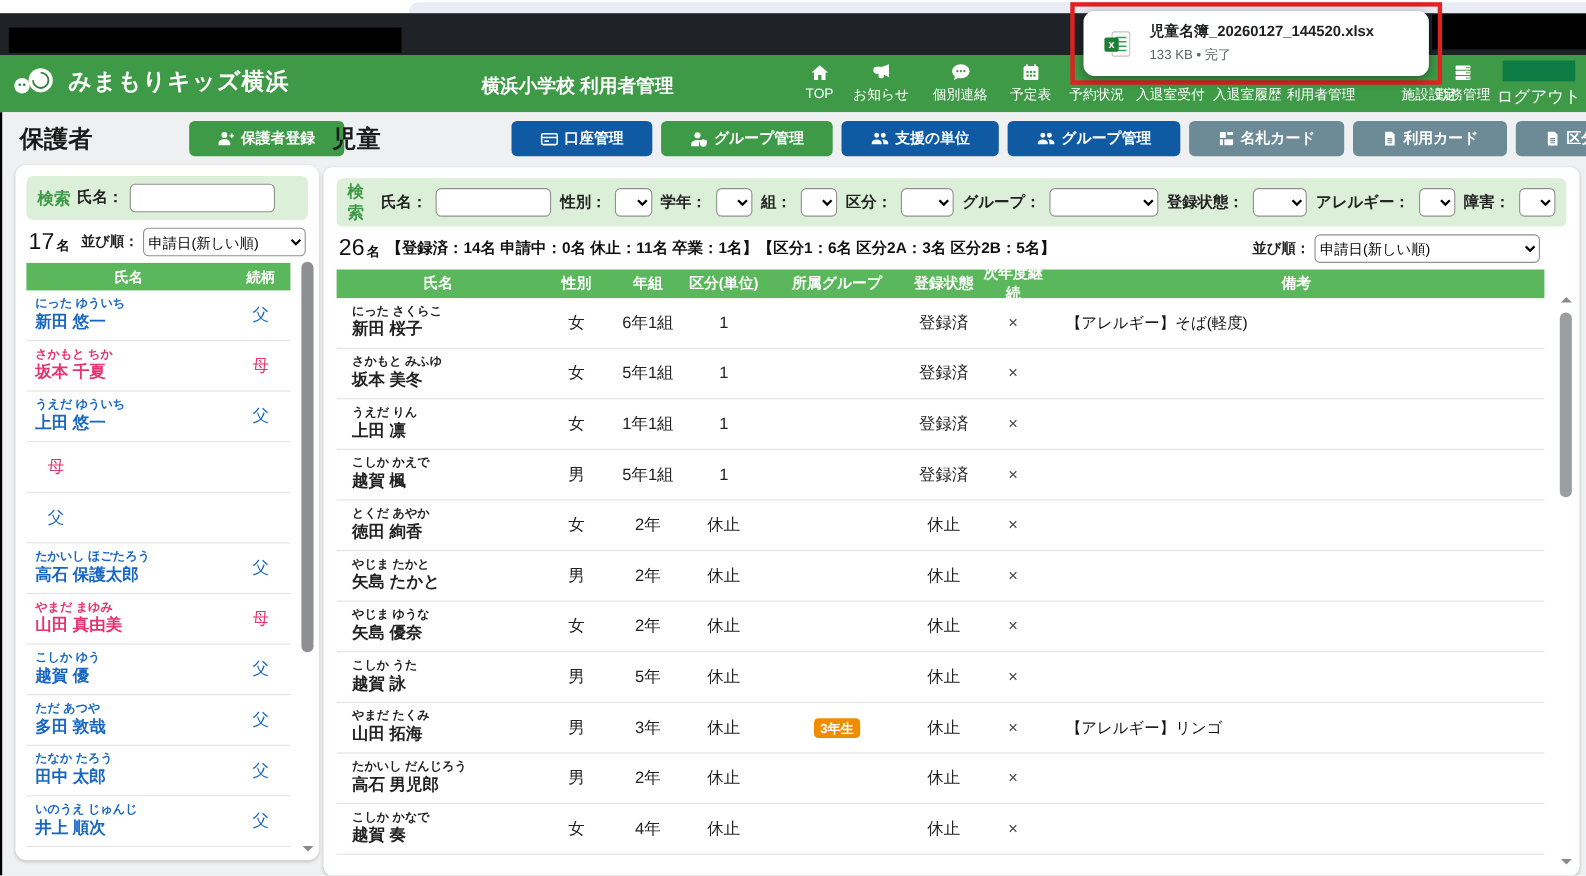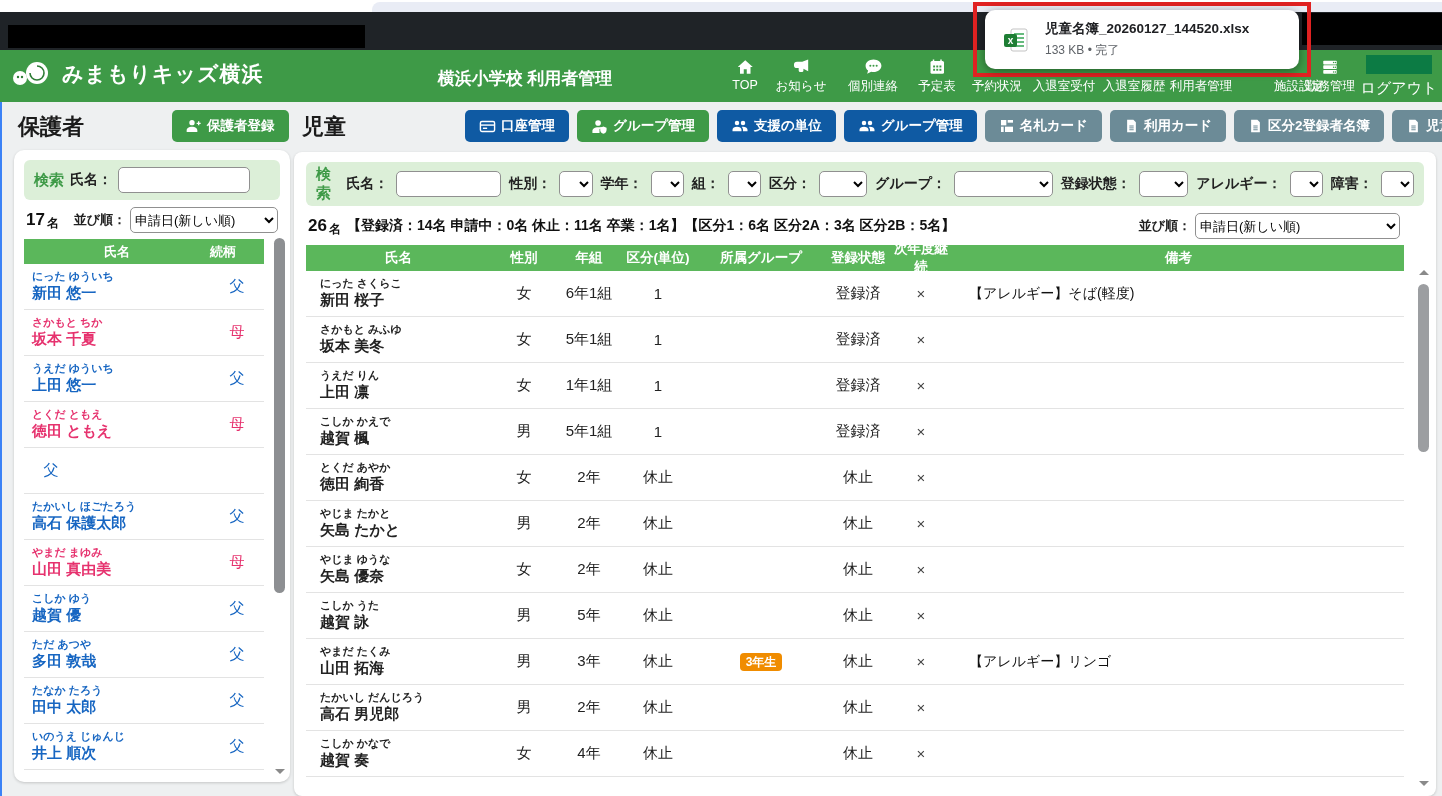--- a/index.html
+++ b/index.html
@@ -18,59 +18,59 @@
   .brand-text{font-size:21px;font-weight:bold;letter-spacing:1px;}
   .app-title{position:absolute;left:380px;top:17px;width:290px;text-align:center;color:#fff;font-size:17px;font-weight:bold;}
   .nav-item{position:absolute;top:5px;transform:translateX(-50%);color:#fff;text-align:center;cursor:pointer;}
   .nav-icon{display:block;height:22px;line-height:22px;}
   .nav-icon svg{vertical-align:middle;}
   .nav-label{font-size:12.5px;margin-top:1px;white-space:nowrap;}
   .nav-logout{top:28px;}
   .nav-logout .nav-label{font-size:15px;}
   .logout-redact{position:absolute;left:1366px;top:5px;width:66px;height:19px;background:#0c7b44;}
   
-  .main{position:absolute;top:102px;left:0;right:0;bottom:0;background:#eef0f1;border-left:2px solid #3b82f6;}
+  .main{position:absolute;top:102px;left:0;right:0;bottom:0;background:#eef0f1;border-left:2px solid #000000;}
   .panel-title{position:absolute;font-size:22px;font-weight:bold;color:#1b1b1b;}
   .gtitle{left:16px;top:10px;}
   .ctitle{left:300px;top:10px;}
   button{font-family:inherit;}
   .btn{display:inline-flex;align-items:center;gap:5px;border:none;border-radius:5px;color:#fff;
-       font-weight:bold;cursor:pointer;height:32px;padding:0 14px;font-size:13.5px;white-space:nowrap;}
+       font-weight:bold;cursor:pointer;height:32px;padding:0 26px;font-size:13.5px;white-space:nowrap;}
   .btn .icon{display:inline-flex;}
   .btn-green{background:#3e9a47;}
   .btn-blue{background:#0f5aa3;}
   .btn-slate{background:#6c8b97;}
   .gregister{position:absolute;left:170px;top:8px;}
   .cbuttons{position:absolute;left:463px;top:8px;display:flex;gap:8px;}
   
   .gcard{position:absolute;left:12px;top:48px;width:276px;height:632px;background:#fff;border-radius:10px;
          box-shadow:0 1px 3px rgba(0,0,0,.18);padding:10px;box-sizing:border-box;overflow:hidden;}
   .ccard{position:absolute;left:292px;top:50px;width:1142px;height:644px;background:#fff;border-radius:8px;
          box-shadow:0 1px 3px rgba(0,0,0,.18);padding:10px 12px;box-sizing:border-box;overflow:hidden;}
   .searchbar{background:#dcefd8;border-radius:6px;padding:6px 10px;display:flex;align-items:center;gap:6px;box-sizing:border-box;}
   .gsearch{height:40px;}
   .search-label{color:#3e9a47;font-weight:bold;font-size:15px;}
   .field-label{font-weight:bold;font-size:14px;color:#222;white-space:nowrap;}
   .text-input{height:26px;border:1px solid #909090;border-radius:5px;padding:0 6px;font-size:13px;box-sizing:border-box;}
   .sel{height:26px;border:1px solid #909090;border-radius:5px;background:#fff;font-size:13px;}
   .frow{display:flex;align-items:center;gap:8px;height:28px;}
   .frow + .frow{margin-top:6px;height:26px;}
   .count-row{display:flex;align-items:center;margin:7px 2px 6px;}
-  .count-num{font-size:17px;font-weight:bold;color:#111;}
+  .count-num{font-size:21px;font-weight:normal;color:#111;}
   .count-unit{font-size:12px;font-weight:bold;margin:6px 2px 0 2px;color:#111;}
   .stats-text{font-size:14px;font-weight:600;color:#111;margin-left:4px;letter-spacing:0;}
   .spacer{flex:1;}
   .sort-label{font-size:13px;font-weight:bold;color:#222;margin-right:4px;white-space:nowrap;}
   .sort-select{width:148px;}
   .sort-select.wide{width:205px;margin-right:22px;}
   
   .gtable-head{display:flex;align-items:center;background:#5bb75b;color:#fff;height:25px;
                font-size:13px;font-weight:bold;width:calc(100% - 16px);}
   .gh-name{flex:1;text-align:center;}
-  .gh-rel{width:54px;text-align:left;}
+  .gh-rel{width:54px;text-align:center;}
   .grow{display:flex;align-items:center;height:45px;border-bottom:1px solid #e3e3e3;width:calc(100% - 16px);cursor:pointer;}
   .gname{flex:1;padding-left:8px;line-height:1.25;}
   .kana{font-size:11px;font-weight:bold;display:block;}
   .pname{font-size:15px;font-weight:bold;display:block;}
   .grel{width:54px;text-align:center;font-size:15px;}
   .m{color:#1766c2;}
   .f{color:#e6326e;}
   
   .ctable-head{display:flex;align-items:center;background:#5bb75b;color:#fff;height:26px;
                font-size:13.5px;font-weight:bold;width:calc(100% - 20px);}
@@ -255,24 +255,20 @@
             <div class="grel f">母</div>
           </div>
           <div class="grow">
             <div class="gname m">
               <span class="kana">うえだ ゆういち</span>
               <span class="pname">上田 悠一</span>
             </div>
             <div class="grel m">父</div>
           </div>
           <div class="grow">
-            <div class="gname f">
-              <span class="kana">とくだ ともえ</span>
-              <span class="pname">徳田 ともえ</span>
-            </div>
             <div class="grel f">母</div>
           </div>
           <div class="grow">
             <div class="grel m">父</div>
           </div>
           <div class="grow">
             <div class="gname m">
               <span class="kana">たかいし ほごたろう</span>
               <span class="pname">高石 保護太郎</span>
             </div>

